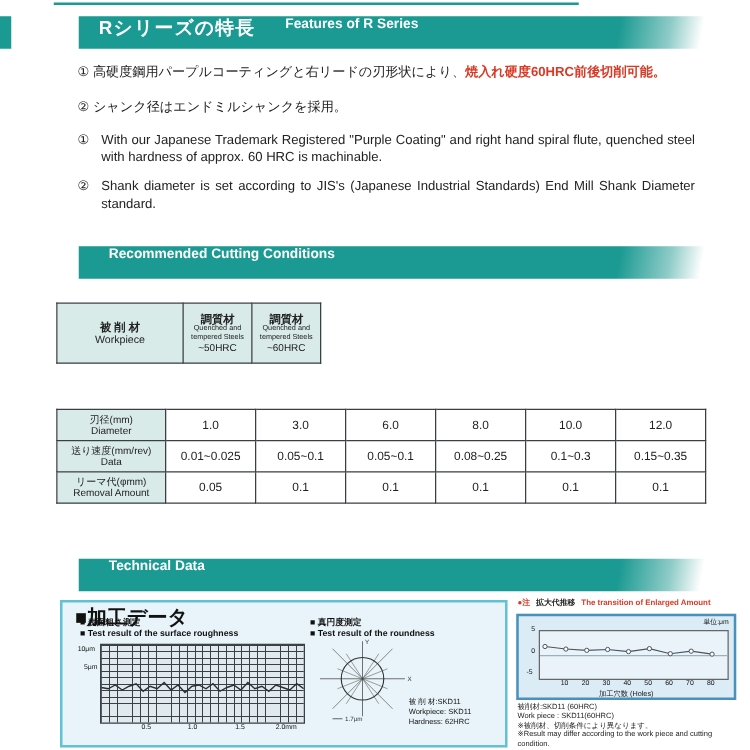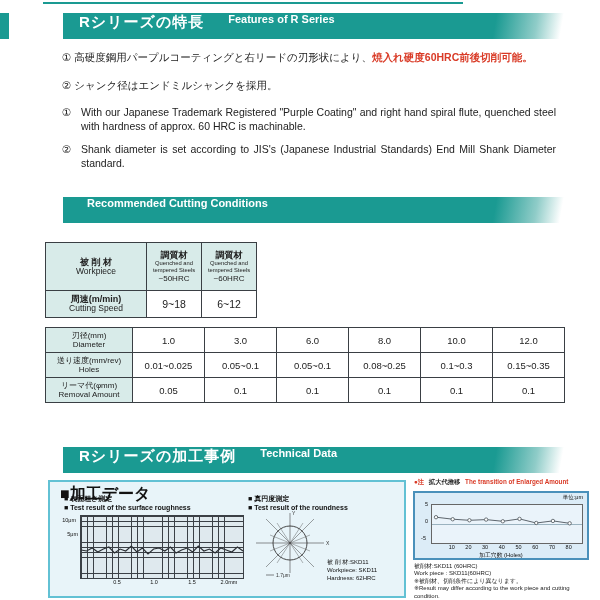--- a/index.html
+++ b/index.html
@@ -120,49 +120,41 @@
       <span class="cell-jp">調質材</span>
       <span class="cell-en-tiny">Quenched and tempered Steels</span>
       <span class="cell-range">~50HRC</span>
     </td>
     <td class="hd c-val">
       <span class="cell-jp">調質材</span>
       <span class="cell-en-tiny">Quenched and tempered Steels</span>
       <span class="cell-range">~60HRC</span>
     </td>
   </tr>
-  <tr class="r-data">
-    <td class="hd">
-      <span class="cell-jp">周速(m/min)</span>
-      <span class="cell-en">Cutting Speed</span>
-    </td>
-    <td class="cell-num">9~18</td>
-    <td class="cell-num">6~12</td>
-  </tr>
 </tbody>
   </table>
 
 <table id="tbl-feed">
   <tbody>
       <tr>
     <td class="hd c-label">
       <span class="cell-jp">刃径(mm)</span>
       <span class="cell-en">Diameter</span>
     </td>
     <td class="cell-num c-val">1.0</td>
     <td class="cell-num c-val">3.0</td>
     <td class="cell-num c-val">6.0</td>
     <td class="cell-num c-val">8.0</td>
     <td class="cell-num c-val">10.0</td>
     <td class="cell-num c-val">12.0</td>
   </tr>
   <tr>
     <td class="hd">
       <span class="cell-jp">送り速度(mm/rev)</span>
-      <span class="cell-en">Holes</span>
+      <span class="cell-en">Data</span>
     </td>
     <td class="cell-num">0.01~0.025</td>
     <td class="cell-num">0.05~0.1</td>
     <td class="cell-num">0.05~0.1</td>
     <td class="cell-num">0.08~0.25</td>
     <td class="cell-num">0.1~0.3</td>
     <td class="cell-num">0.15~0.35</td>
   </tr>
   <tr>
     <td class="hd">
@@ -173,21 +165,20 @@
     <td class="cell-num">0.1</td>
     <td class="cell-num">0.1</td>
     <td class="cell-num">0.1</td>
     <td class="cell-num">0.1</td>
     <td class="cell-num">0.1</td>
   </tr>
 </tbody>
   </table>
 
 <div class="abs band" id="band-technical">
-  <span class="jp">Rシリーズの加工事例</span>
   <span class="en">Technical Data</span>
 </div>
 
 <div class="abs" id="panel-left">
   <div class="abs pl-title">■加工データ</div>
 
   <div class="abs sub-t" id="rough-t1">■ 表面粗さ測定</div>
   <div class="abs sub-t" id="rough-t2">■ Test result of the surface roughness</div>
   <div class="abs ylab" id="rough-y1">10μm</div>
   <div class="abs ylab" id="rough-y2">5μm</div>

